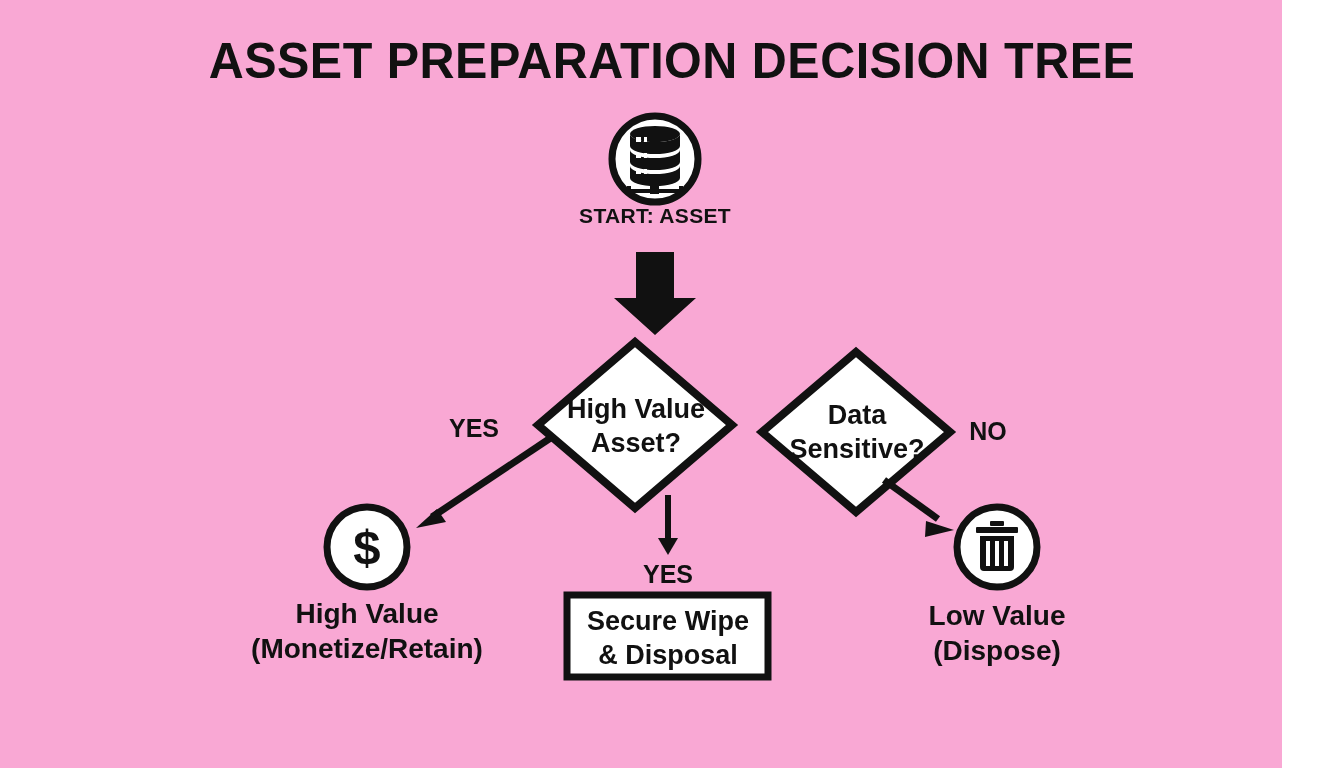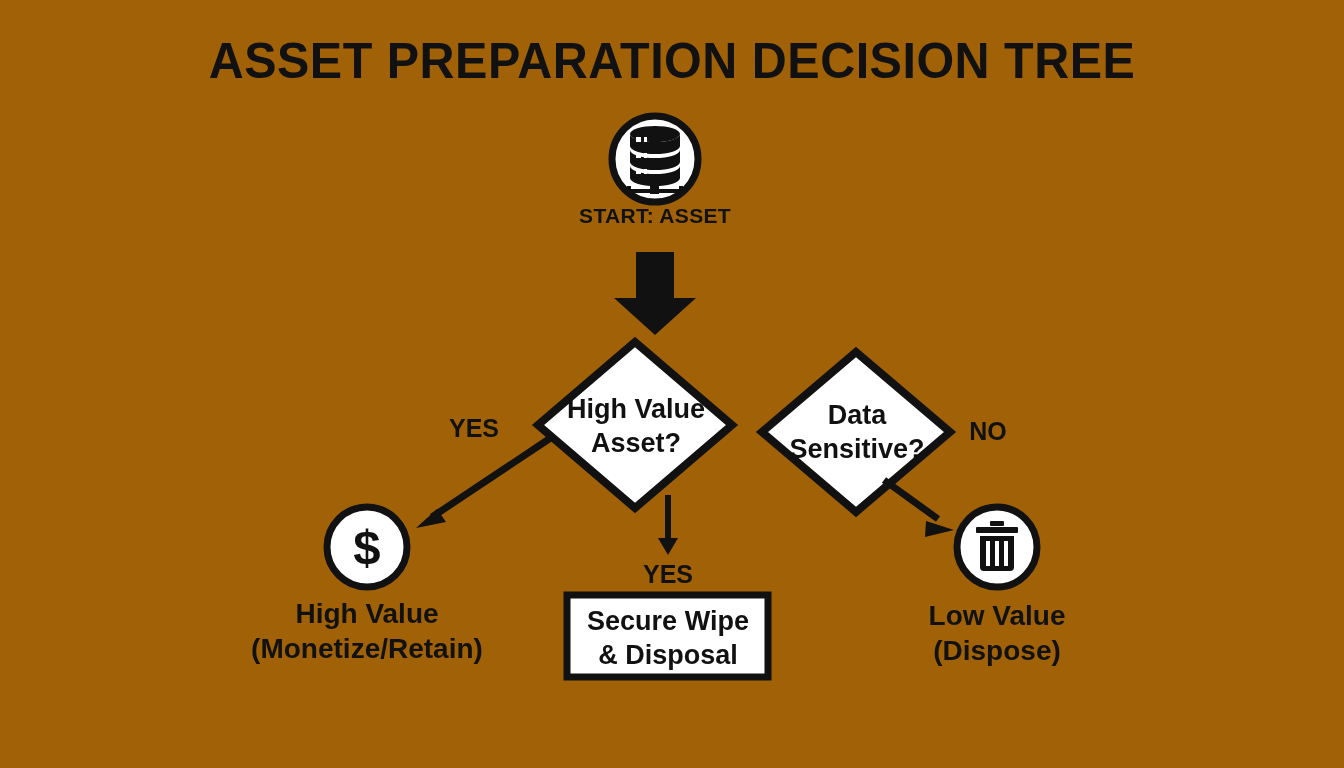--- a/index.html
+++ b/index.html
@@ -7,24 +7,25 @@
     margin: 0;
     padding: 0;
     background: #ffffff;
   }
   body {
     font-family: "Liberation Sans", sans-serif;
     -webkit-font-smoothing: antialiased;
   }
   #canvas {
     position: relative;
-    width: 1344px;
+    width: 1238px;
     height: 768px;
-    background: #a16207;
+    background: #f9a8d4;
     overflow: hidden;
+    padding-left: 44px;
   }
   #diagram-svg {
     position: absolute;
     left: 0;
     top: 0;
     width: 1344px;
     height: 768px;
     display: block;
   }
   .ttl {

